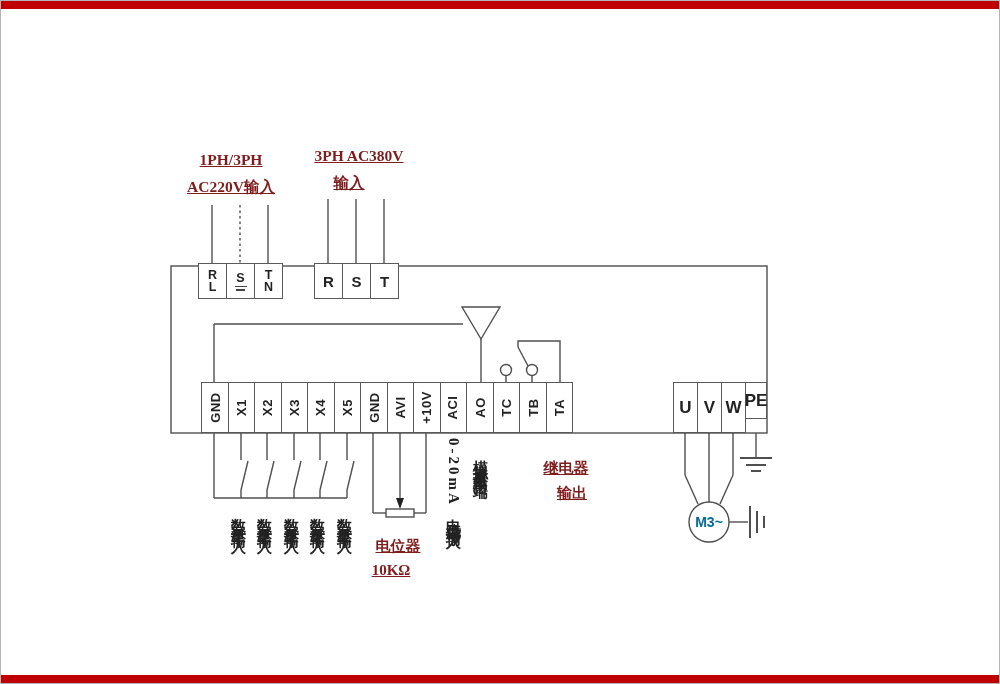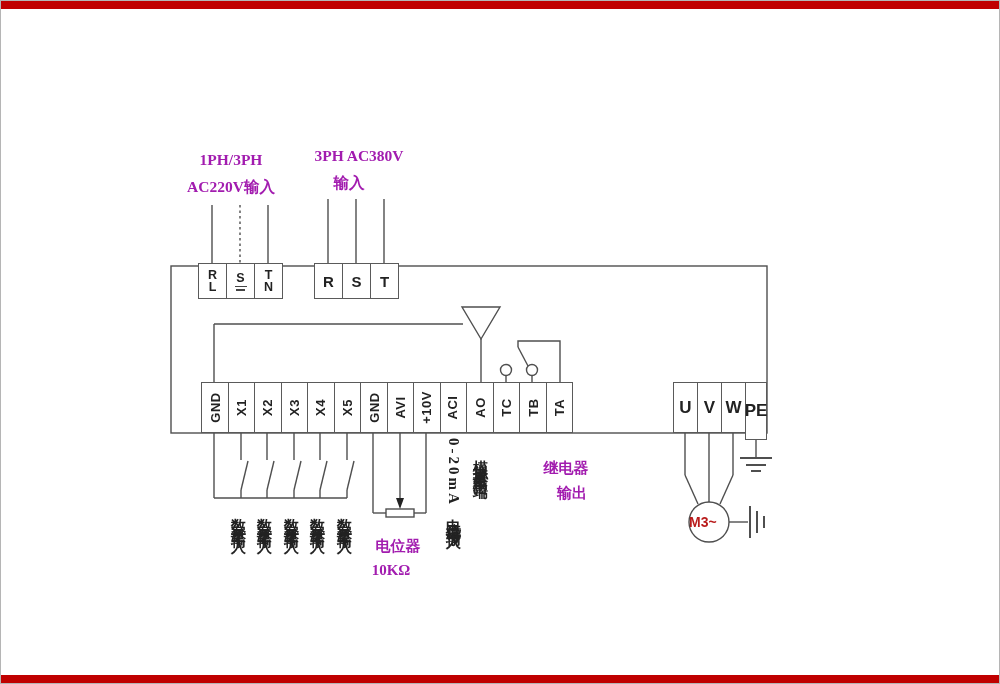--- a/index.html
+++ b/index.html
@@ -23,33 +23,33 @@
   .vlabel{
     transform:rotate(-90deg);font-size:13px;font-weight:bold;white-space:nowrap;
     letter-spacing:0.5px;color:#222;
   }
   .hletter{font-size:15px;font-weight:bold;color:#222;}
   .cell2{display:flex;flex-direction:column;align-items:center;font-size:12.5px;line-height:12px;font-weight:bold;color:#222;}
   .uline{width:12px;height:1.5px;background:#444;margin-top:2px;}
   .outlabel{font-size:17px;font-weight:bold;color:#222;}
   .hlabel{
     position:absolute;transform:translateX(-50%);white-space:nowrap;
-    font-family:"Liberation Serif",serif;font-weight:600;color:#a21caf;
+    font-family:"Liberation Serif",serif;font-weight:600;color:#7f1d1d;text-decoration:underline;
   }
   .ph-label{font-size:15.5px;}
   .small-label{font-size:15px;font-weight:bold;}
   .vcol{
     position:absolute;writing-mode:vertical-rl;text-orientation:upright;
     font-family:"Liberation Serif",serif;font-weight:bold;font-size:15px;
     letter-spacing:5px;color:#222;transform:translateX(-50%);white-space:nowrap;
   }
   .vcol-mixed{text-orientation:mixed;letter-spacing:3px;}
   #motor-label{
-    position:absolute;left:688px;top:513px;width:40px;
-    font-size:14px;font-weight:bold;color:#b91c1c;
+    position:absolute;left:688px;top:513px;width:40px;text-align:center;
+    font-size:14px;font-weight:bold;color:#0369a1;
   }
 </style>
 </head>
 <body>
 
 <div id="page">
 
   <div class="accent-bar accent-top"></div>
   <div class="accent-bar accent-bottom"></div>
 
@@ -230,21 +230,21 @@
 
   <div class="box" style="left:672px;top:381px;width:25px;height:51px;">
       <span class="outlabel">U</span>
     </div>
   <div class="box" style="left:696px;top:381px;width:25px;height:51px;">
       <span class="outlabel">V</span>
     </div>
   <div class="box" style="left:720px;top:381px;width:25px;height:51px;">
       <span class="outlabel">W</span>
     </div>
-  <div class="box" style="left:744px;top:381px;width:22px;height:58px;">
+  <div class="box" style="left:744px;top:381px;width:22px;height:37px;">
       <span class="outlabel">PE</span>
     </div>
 
   <div class="vcol" style="left:237px;top:505px;">数字量输入1</div>
   <div class="vcol" style="left:263px;top:505px;">数字量输入2</div>
   <div class="vcol" style="left:290px;top:505px;">数字量输入3</div>
   <div class="vcol" style="left:316px;top:505px;">数字量输入4</div>
   <div class="vcol" style="left:343px;top:505px;">数字量输入5</div>
 
   <div class="hlabel small-label" style="left:397px;top:536px;">电位器</div>

